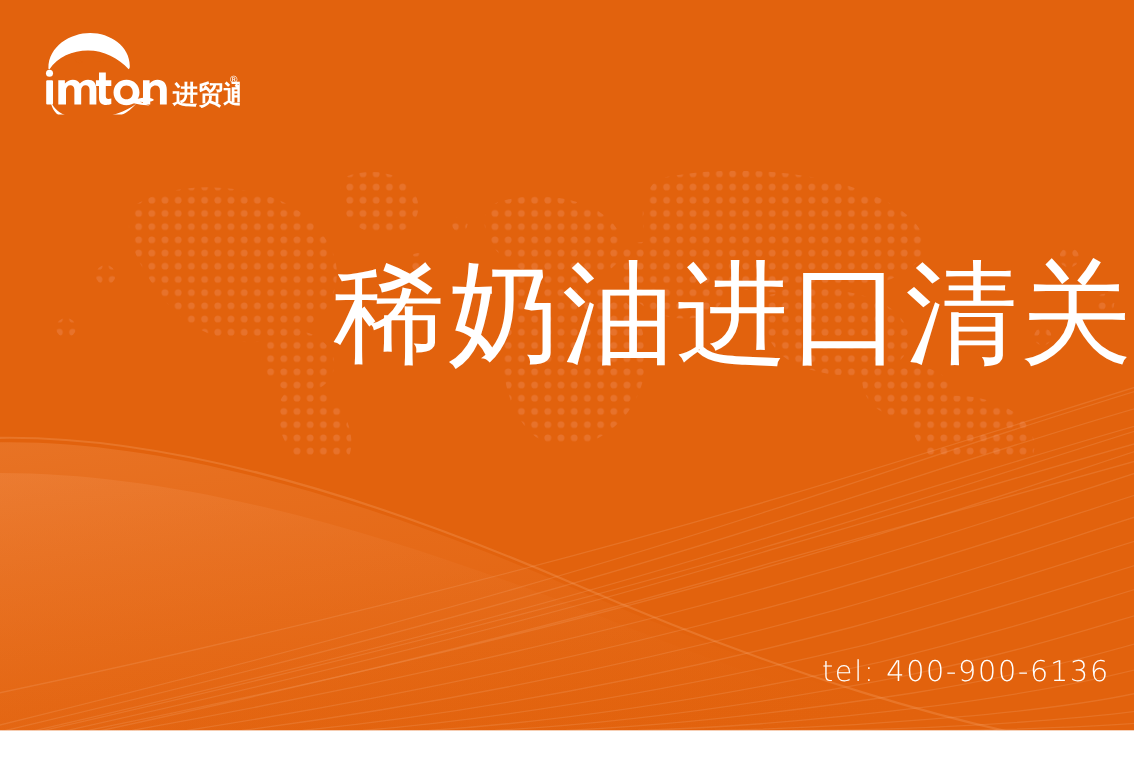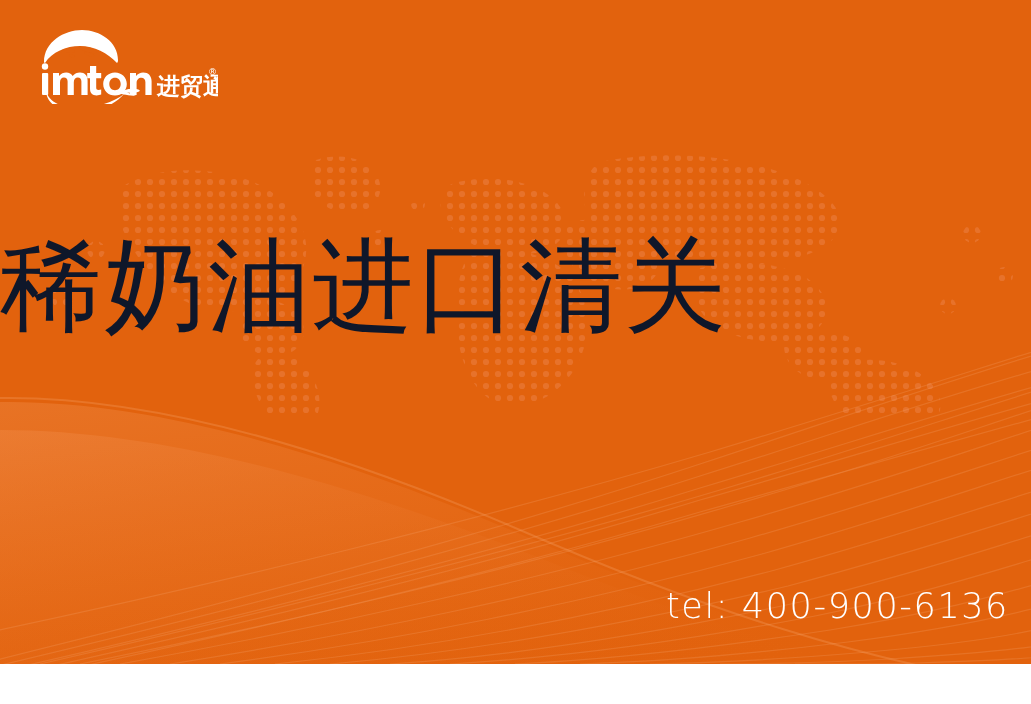--- a/index.html
+++ b/index.html
@@ -64,43 +64,43 @@
     height: 76px;
   }
 
   
 
   .headline {
     position: absolute;
     left: 0;
     top: 222px;
     width: 1031px;
-    text-align: left;
-    color: #0f172a;
+    text-align: right;
+    color: #ffffff;
     font-family: "DejaVu Sans", "Liberation Sans", sans-serif;
     font-weight: 300;
     font-size: 102px;
     line-height: 128px;
     letter-spacing: 2px;
     white-space: nowrap;
   }
   .headline .line {
     display: block;
   }
 
   
 
   .phone {
     position: absolute;
     right: 22px;
     bottom: 38px;
     color: #ffffff;
     font-family: "DejaVu Sans", "Liberation Sans", sans-serif;
     font-weight: 300;
-    font-size: 35px;
+    font-size: 26px;
     letter-spacing: 1.6px;
     white-space: nowrap;
   }
 </style>
 </head>
 <body>
 
 <div id="banner">
 
   <div class="bg-base"></div>

